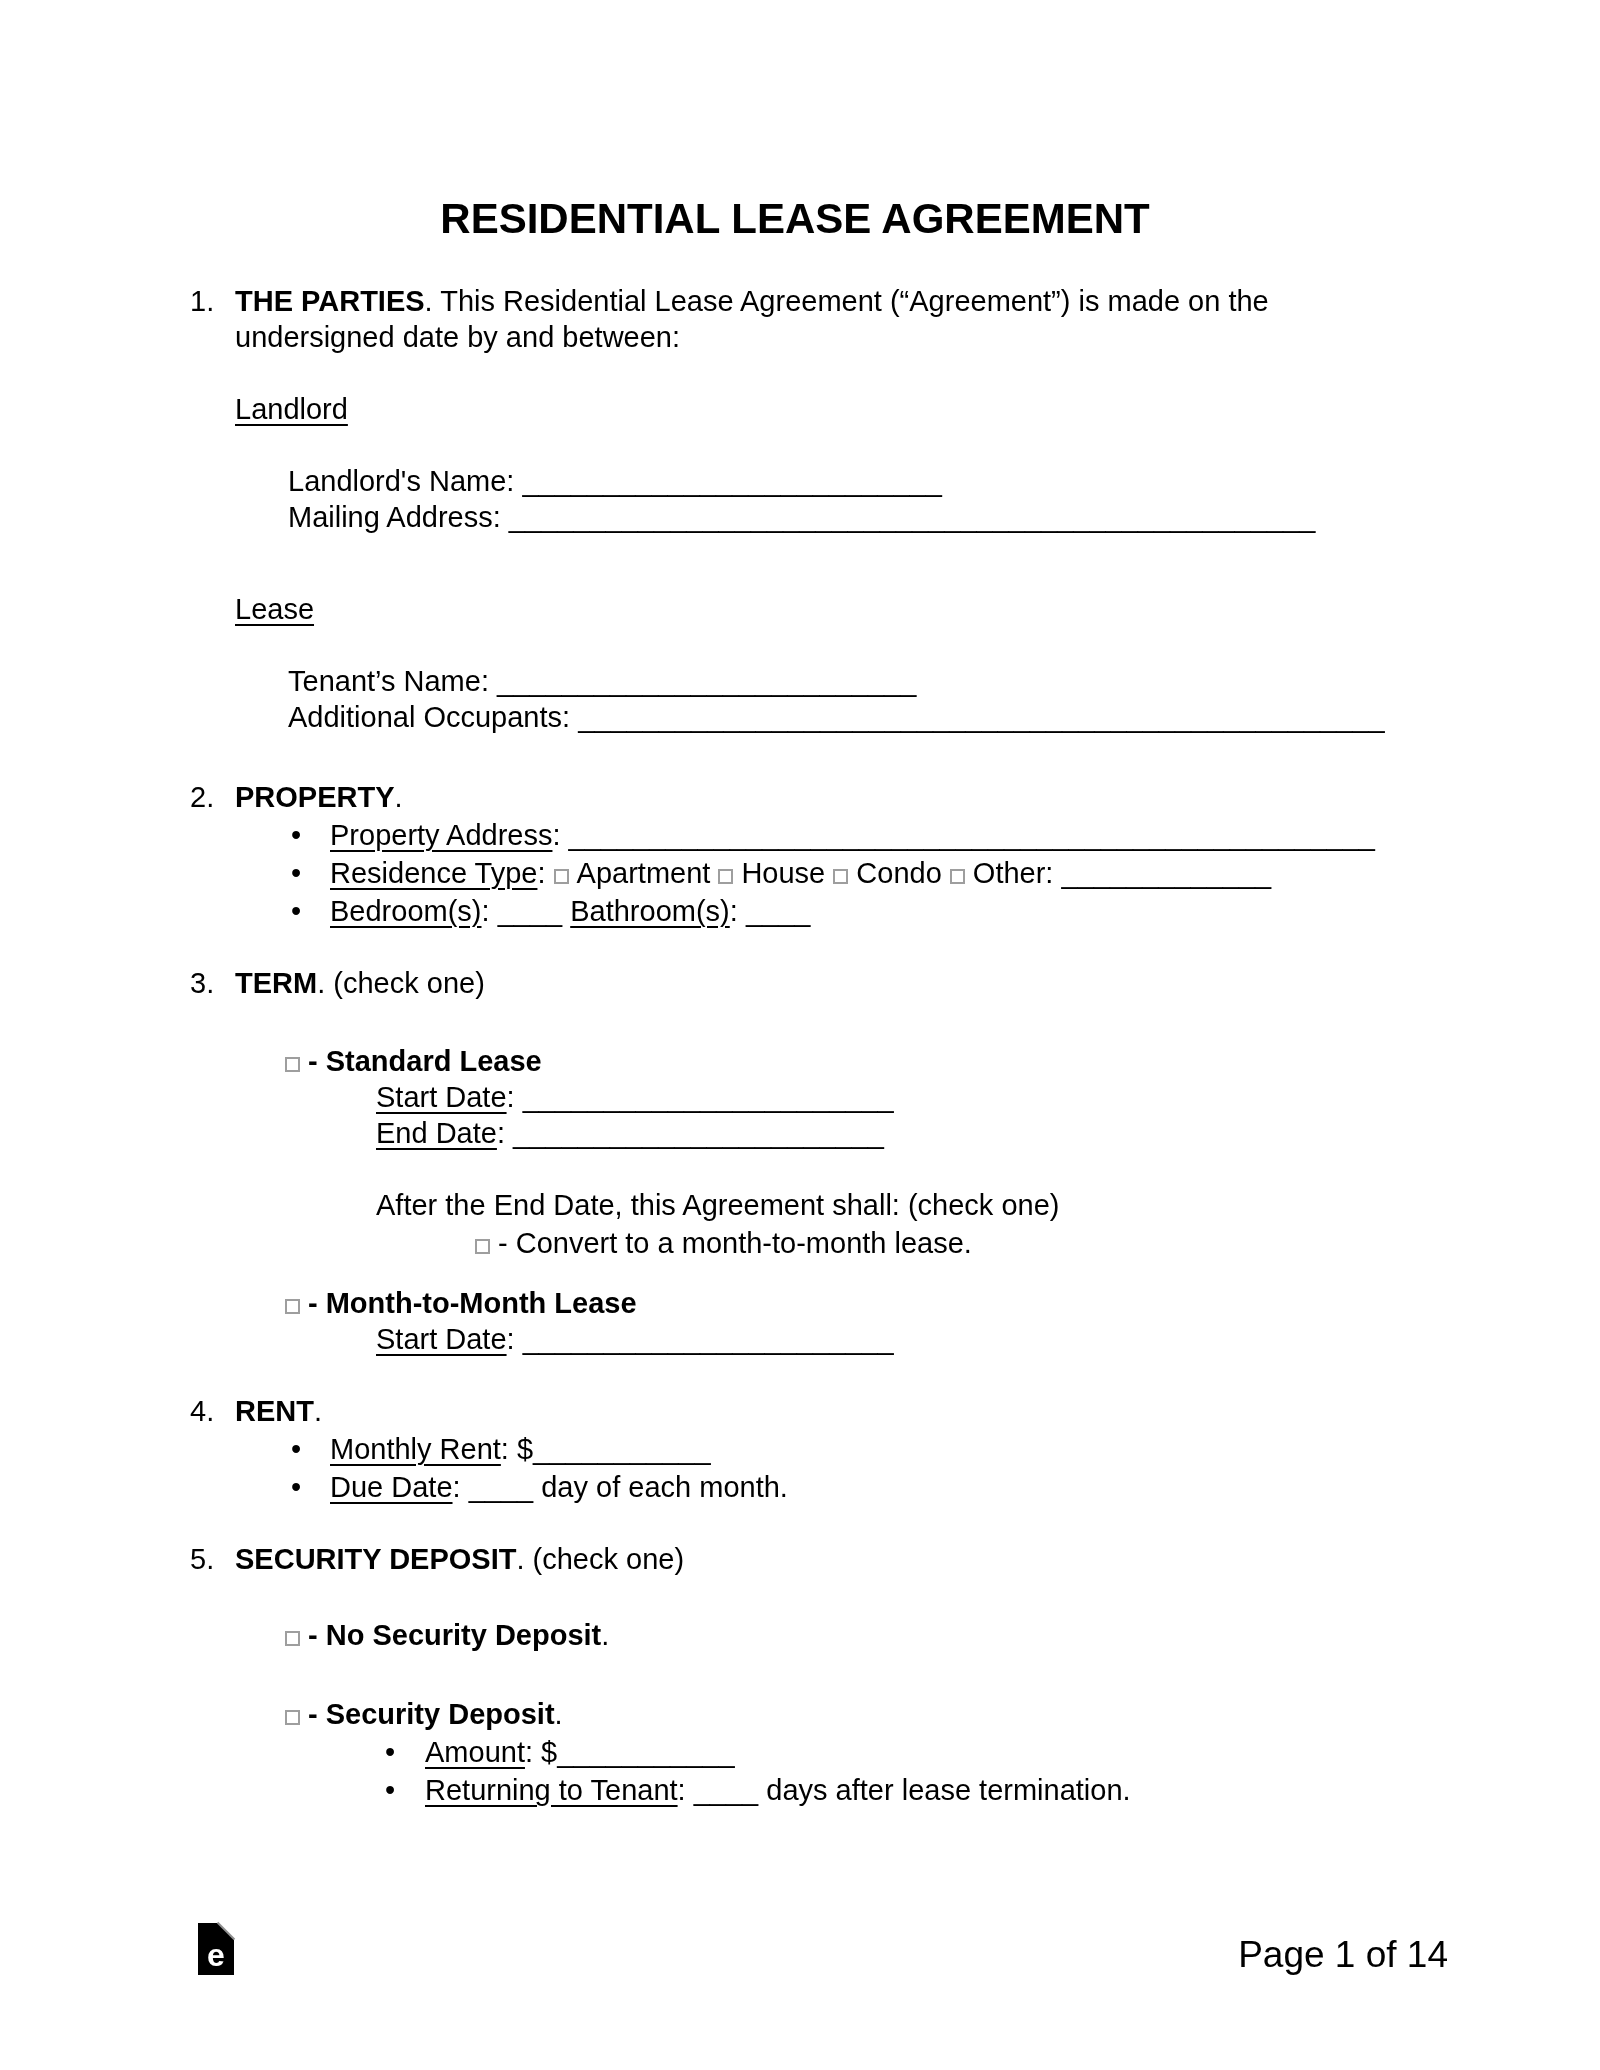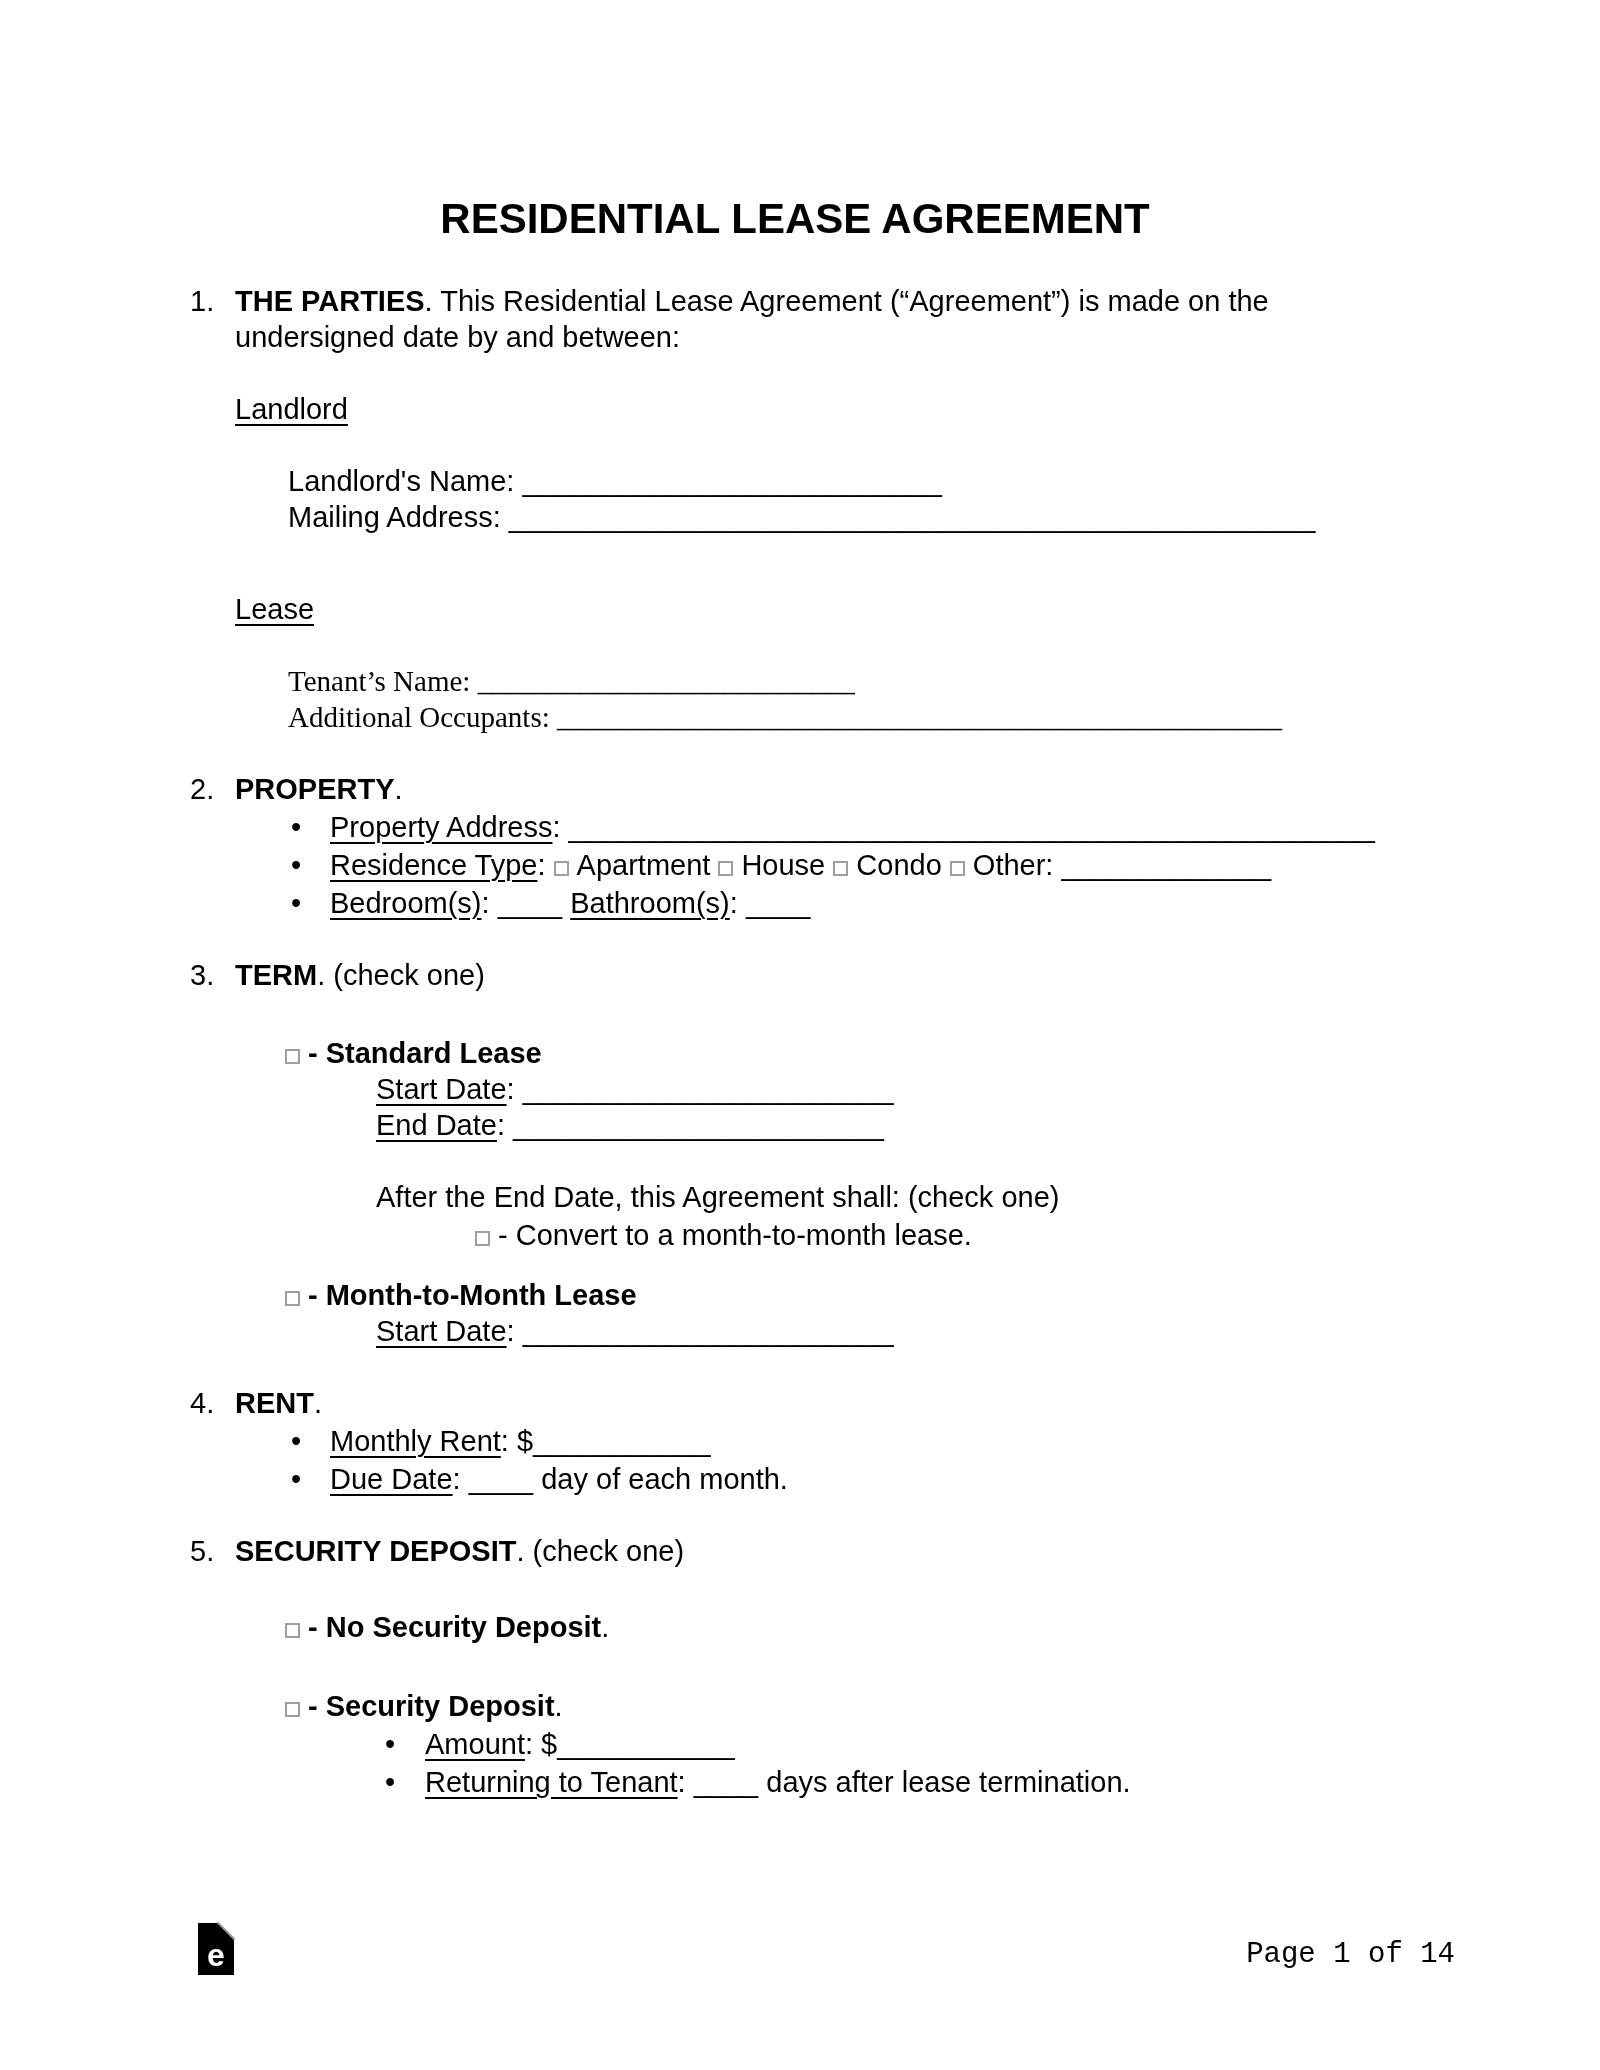--- a/index.html
+++ b/index.html
@@ -30,21 +30,21 @@
   .sec { display: flex; margin-bottom: 36px; }
   .sec-num { width: 45px; flex: none; }
   .sec-body { flex: 1; min-width: 0; }
 
   .b { font-weight: bold; }
   .ul { text-decoration: underline; text-decoration-thickness: 2px; text-underline-offset: 5px; }
 
   .lead { margin-bottom: 36px; }
   .subhead { margin-bottom: 36px; }
   .fields { margin-left: 53px; margin-bottom: 56px; }
-  .fields.last { margin-bottom: 0; font-family: Liberation Serif, serif; }
+  .fields.last { margin-bottom: 8px; }
   .blank { white-space: nowrap; }
 
   ul.bullets { list-style: none; }
   ul.bullets li { position: relative; padding-left: 95px; margin-top: 2px; }
   ul.bullets li::before { content: "\2022"; position: absolute; left: 56px; top: 0; }
 
   ul.bullets.deep li { padding-left: 190px; }
   ul.bullets.deep li::before { left: 150px; }
 
   .cb {
@@ -92,24 +92,23 @@
     text-align: center;
     color: #fff;
     font-weight: bold;
     font-size: 32px;
     line-height: 32px;
   }
 
   .page-num {
     position: absolute;
     top: 1938px;
-    right: 145px;
-    font-size: 29px;
+    right: 152px;
+    font-size: 37px;
     line-height: 34px;
-    font-family: Liberation Mono, monospace;
   }
 </style>
 </head>
 <body>
 
 <div class="page">
 
   <h1 class="doc-title">RESIDENTIAL LEASE AGREEMENT</h1>
 
   <div class="sec">

